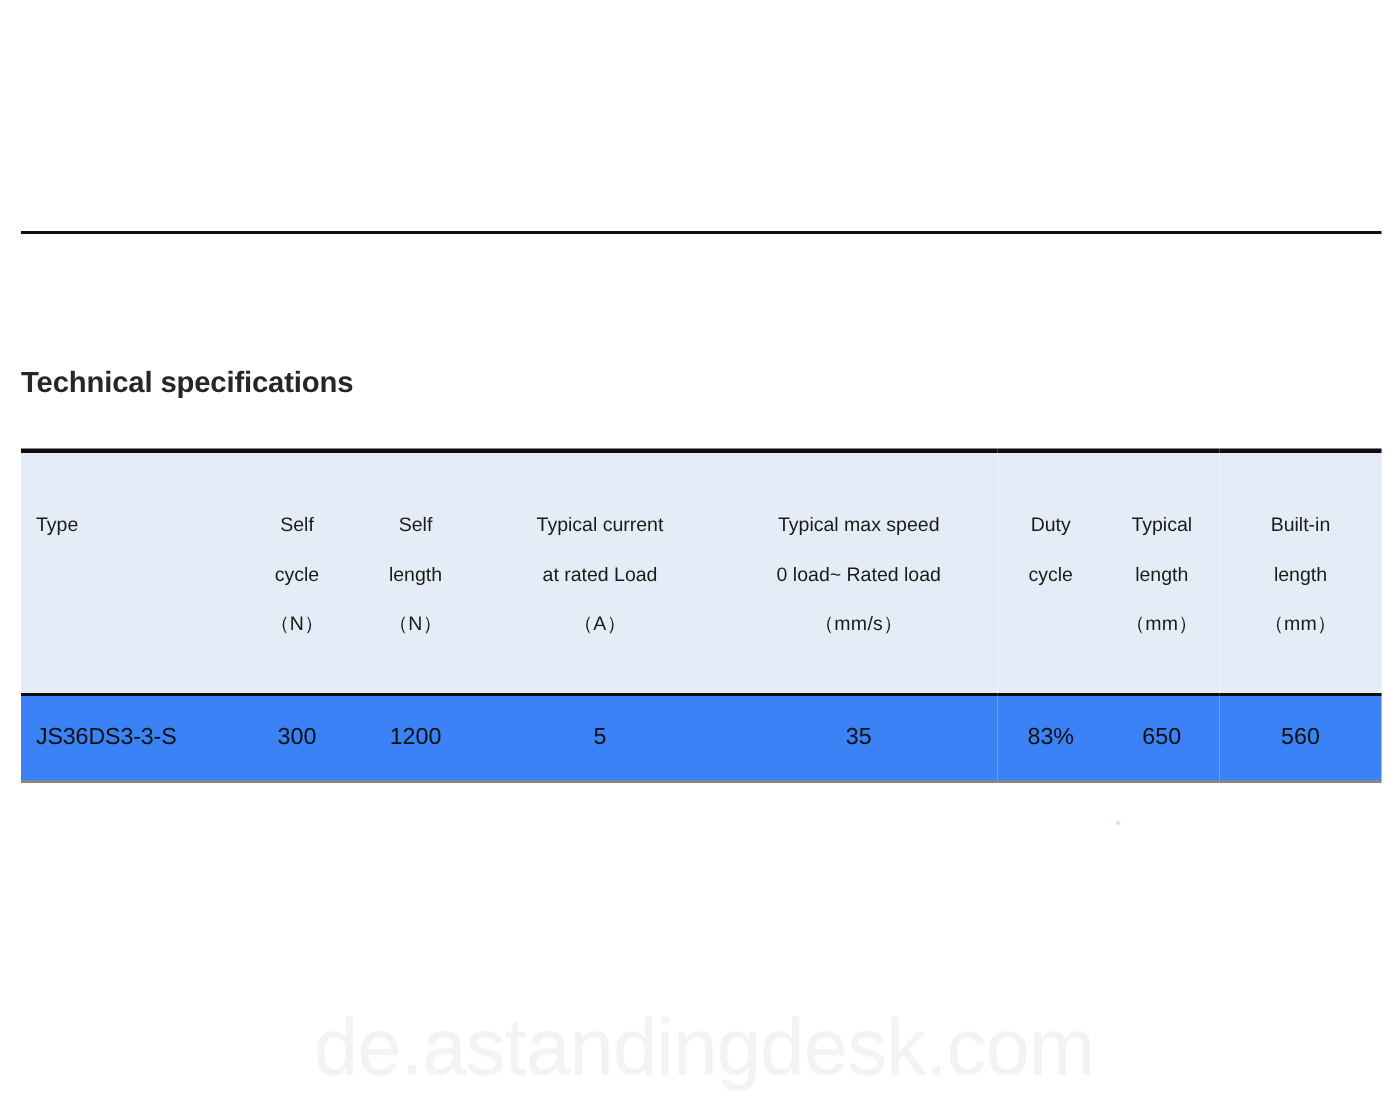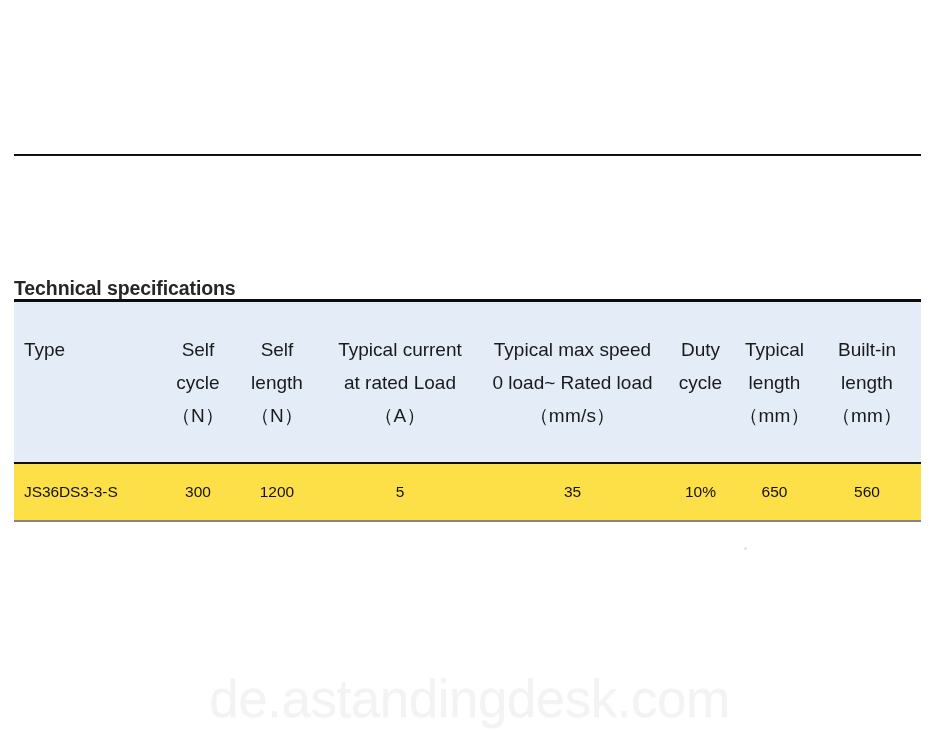--- a/index.html
+++ b/index.html
@@ -29,21 +29,21 @@
     top: 154px;
     width: 907px;
     height: 0;
     border-top: 2px solid #111111;
   }
 
   
   .section-heading {
     position: absolute;
     left: 14px;
-    top: 276px;
+    top: 243px;
     font-size: 19.5px;
     font-weight: bold;
     letter-spacing: -0.1px;
     color: #262626;
     line-height: 24px;
     white-space: nowrap;
   }
 
   
   .spec-table-wrap {
@@ -66,21 +66,21 @@
     border-bottom: 2px solid #0d0d0d;
     padding: 0;
     font-weight: normal;
     vertical-align: top;
     color: #1a1a1a;
   }
   .th-inner {
     padding-top: 31px;
     padding-bottom: 30px;
     line-height: 33px;
-    font-size: 19px;
+    font-size: 13px;
   }
   .th-inner.type-cell {
     text-align: left;
     padding-left: 10px;
   }
   .th-line {
     display: block;
     white-space: nowrap;
   }
   .th-unit {
@@ -88,21 +88,21 @@
   }
 
   table.spec-table tbody td {
     border-bottom: 2px solid #858585;
     padding: 0;
     height: 56px;
     vertical-align: middle;
     font-size: 15.5px;
     color: #111111;
     text-align: center;
-    background: #fde047;
+    background: #3b82f6;
   }
   table.spec-table tbody td.type-cell {
     text-align: left;
     padding-left: 10px;
     letter-spacing: -0.1px;
   }
 
   
   col.c-type     { width: 148px; }
   col.c-rated    { width: 72px;  }
@@ -221,21 +221,21 @@
           </th>
         </tr>
       </thead>
       <tbody>
         <tr>
           <td class="type-cell">JS36DS3-3-S</td>
           <td>300</td>
           <td>1200</td>
           <td>5</td>
           <td>35</td>
-          <td>10%</td>
+          <td>83%</td>
           <td>650</td>
           <td>560</td>
         </tr>
       </tbody>
     </table>
   </div>
 
   <div class="artifact-speck"></div>
 
   <div class="watermark">de.astandingdesk.com</div>

